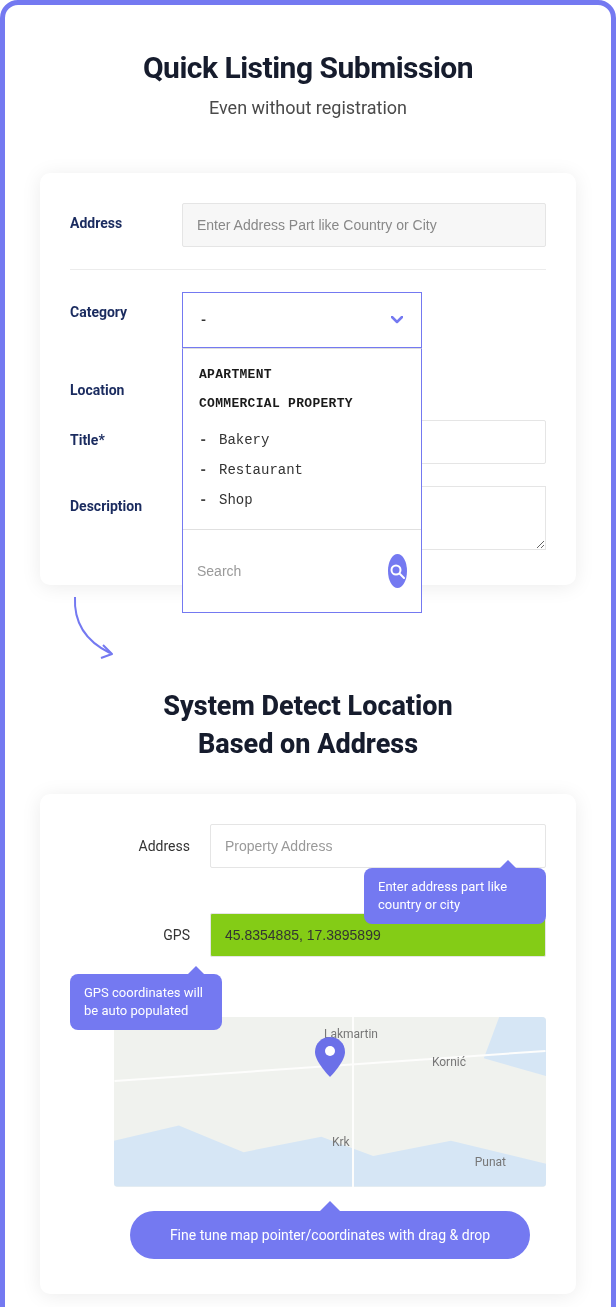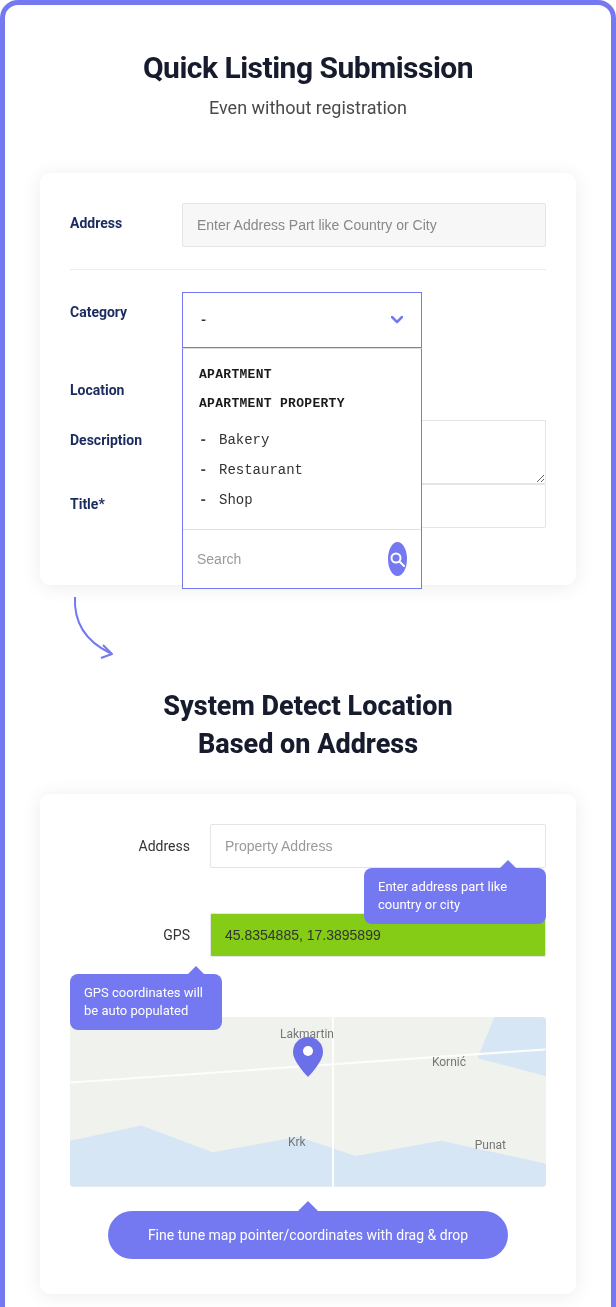--- a/index.html
+++ b/index.html
@@ -127,21 +127,21 @@
     }
     .cat-item .dash {
       width: 20px;
       font-weight: 700;
       color: #444;
     }
     .dropdown-search {
       display: flex;
       align-items: center;
       border-top: 1px solid #e0e0e0;
-      padding: 12px 14px;
+      padding: 24px 14px;
       gap: 10px;
     }
     .dropdown-search input {
       flex: 1;
       border: none;
       outline: none;
       font-size: 14px;
       color: #333;
       background: transparent;
     }
@@ -235,20 +235,21 @@
       position: absolute;
       top: -8px;
       right: 18px;
       border-left: 8px solid transparent;
       border-right: 8px solid transparent;
       border-bottom: 8px solid #7479f1;
     }
     .map-block {
       position: relative;
       margin-top: 60px;
+      margin-left: 44px;
     }
     .map {
       height: 170px;
       background: #f0f2ee;
       border-radius: 4px;
       position: relative;
       overflow: hidden;
     }
     .map-label {
       position: absolute;
@@ -314,21 +315,21 @@
           <span class="val">-</span>
           <span class="chev">
             <svg width="12" height="8" viewBox="0 0 12 8">
                 <path d="M1 1 L6 6 L11 1" stroke="#7479f1" stroke-width="2.5" fill="none" stroke-linecap="round" stroke-linejoin="round"></path>
               </svg>
           </span>
         </div>
         <div class="dropdown-panel">
           <div class="dropdown-body">
             <div class="cat-head">APARTMENT</div>
-            <div class="cat-head">APARTMENT PROPERTY</div>
+            <div class="cat-head">COMMERCIAL PROPERTY</div>
             <div class="cat-item">
                 <span class="dash">-</span>
                 <span>Bakery</span>
               </div>
             <div class="cat-item">
                 <span class="dash">-</span>
                 <span>Restaurant</span>
               </div>
             <div class="cat-item">
                 <span class="dash">-</span>
@@ -345,28 +346,28 @@
             </button>
           </div>
         </div>
       </div>
     </div>
 
     <div class="form-row">
       <div class="form-label">Location</div>
     </div>
 
+    <div class="form-row">
+      <div class="form-label">Title*</div>
+      <input class="form-input white" style="">
+    </div>
+
     <div class="form-row" style="margin-bottom:0">
       <div class="form-label">Description</div>
       <textarea class="form-textarea" style=""></textarea>
-    </div>
-
-    <div class="form-row">
-      <div class="form-label">Title*</div>
-      <input class="form-input white" style="">
     </div>
 
   </div>
 
   <svg class="arrow-svg" width="80" height="75" viewBox="0 0 80 75">
     <path d="M 20 2 Q 18 40 55 58" stroke="#7479f1" stroke-width="2" fill="none"></path>
     <path d="M 48 50 L 57 59 L 46 63" stroke="#7479f1" stroke-width="2" fill="none" stroke-linejoin="round"></path>
   </svg>
 
   <h2 class="section-title">
@@ -392,21 +393,21 @@
 
     <div class="map-block">
       <div class="map">
         <div class="map-water" style="left:0;bottom:0;width:100%;height:45%;clip-path:polygon(0 40%,15% 20%,30% 55%,48% 35%,60% 60%,78% 40%,100% 70%,100% 100%,0 100%)"></div>
         <div class="map-water" style="right:0;top:0;width:18%;height:35%;clip-path:polygon(40% 0,100% 0,100% 100%,20% 70%)"></div>
         <div class="map-road" style="left:0;top:48px;width:100%;height:2px;transform:rotate(-4deg)"></div>
         <div class="map-road" style="left:55%;top:0;width:2px;height:100%"></div>
         <span class="map-label" style="left:210px;top:10px">Lakmartin</span>
         <span class="map-label" style="right:80px;top:38px">Kornić</span>
         <span class="map-label" style="left:218px;top:118px">Krk</span>
-        <span class="map-label" style="right:40px;bottom:35px">Punat</span>
+        <span class="map-label" style="right:40px;bottom:18px">Punat</span>
         <div class="map-pin">
           <svg width="30" height="40" viewBox="0 0 30 40">
             <path d="M15 0 C7 0 0 6 0 15 C0 25 15 40 15 40 C15 40 30 25 30 15 C30 6 23 0 15 0 Z" fill="#6b70e8"></path>
             <circle cx="15" cy="14" r="5" fill="#fff"></circle>
           </svg>
         </div>
       </div>
       <div class="map-pill">Fine tune map pointer/coordinates with drag &amp; drop</div>
     </div>
 

